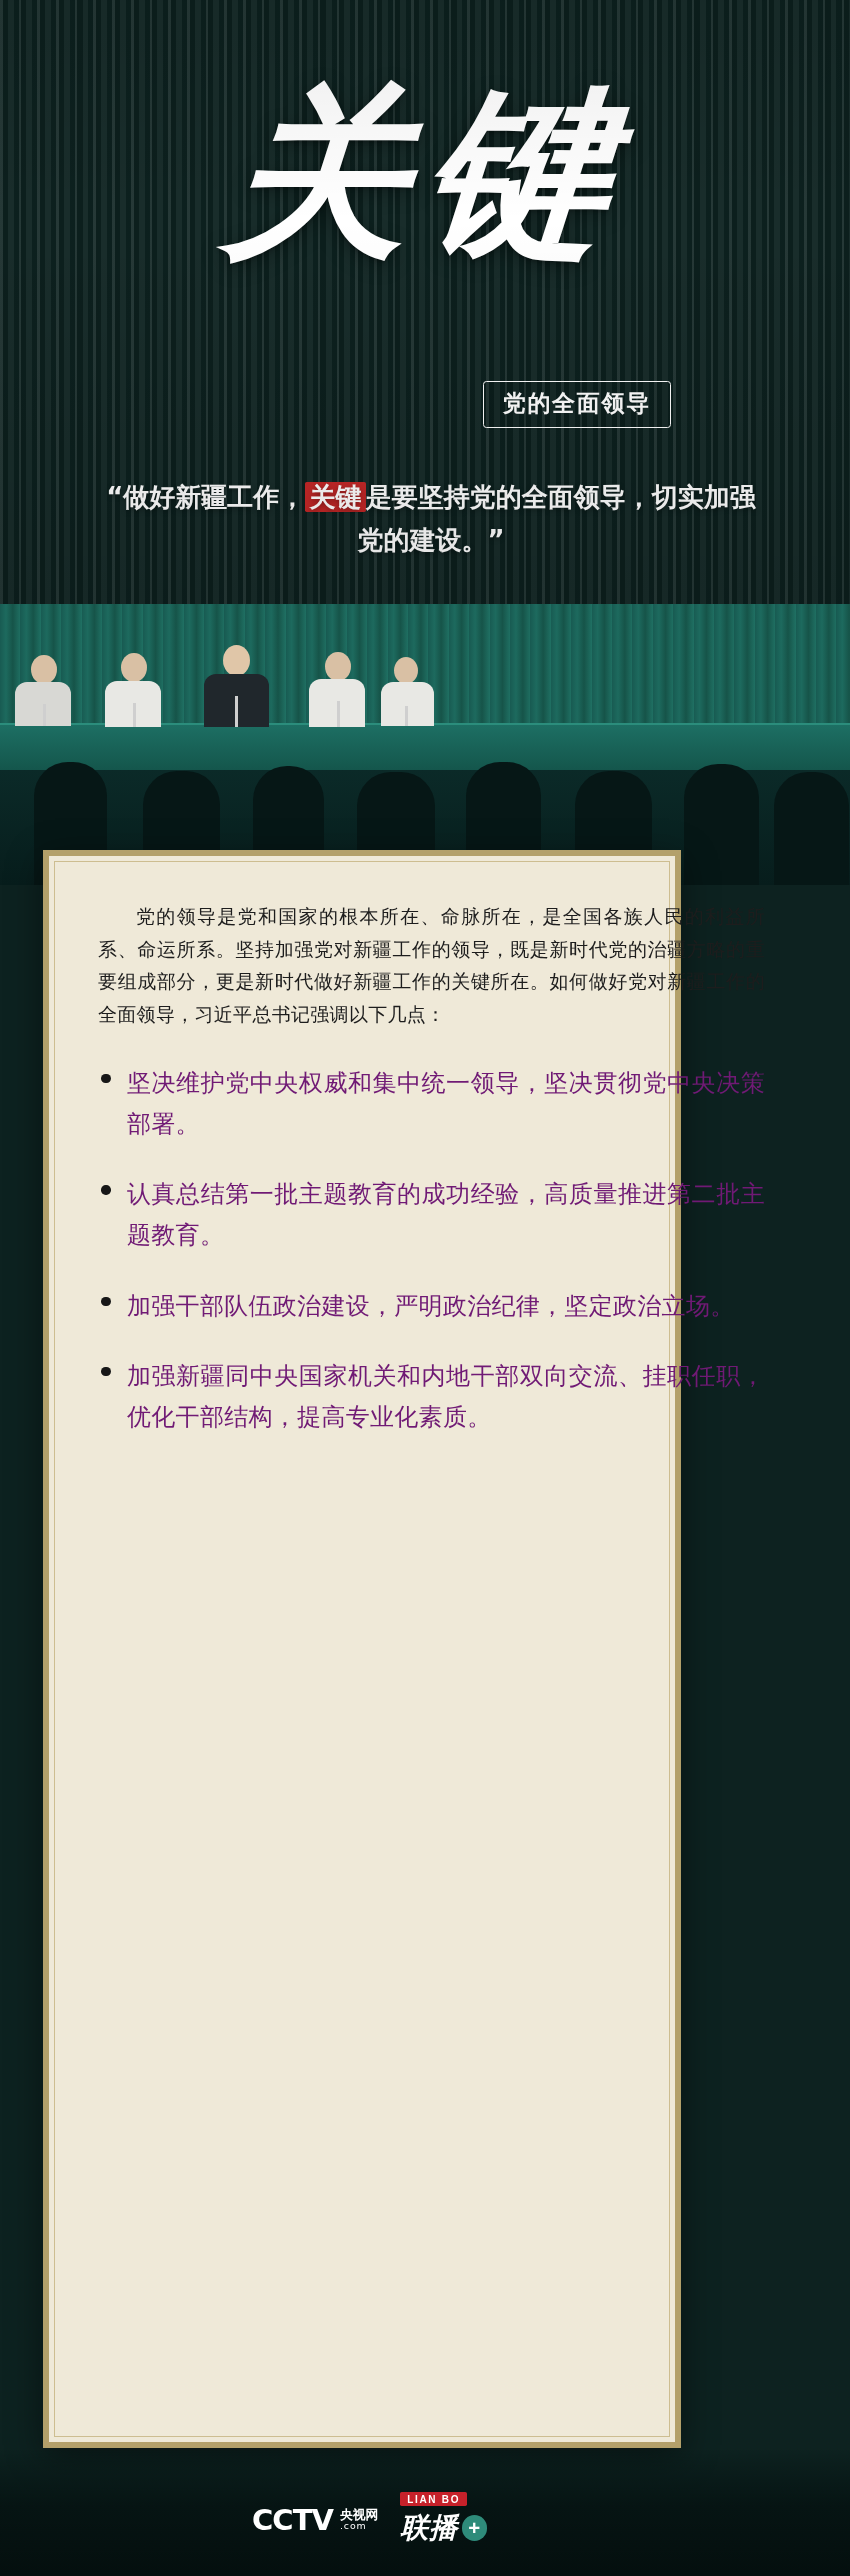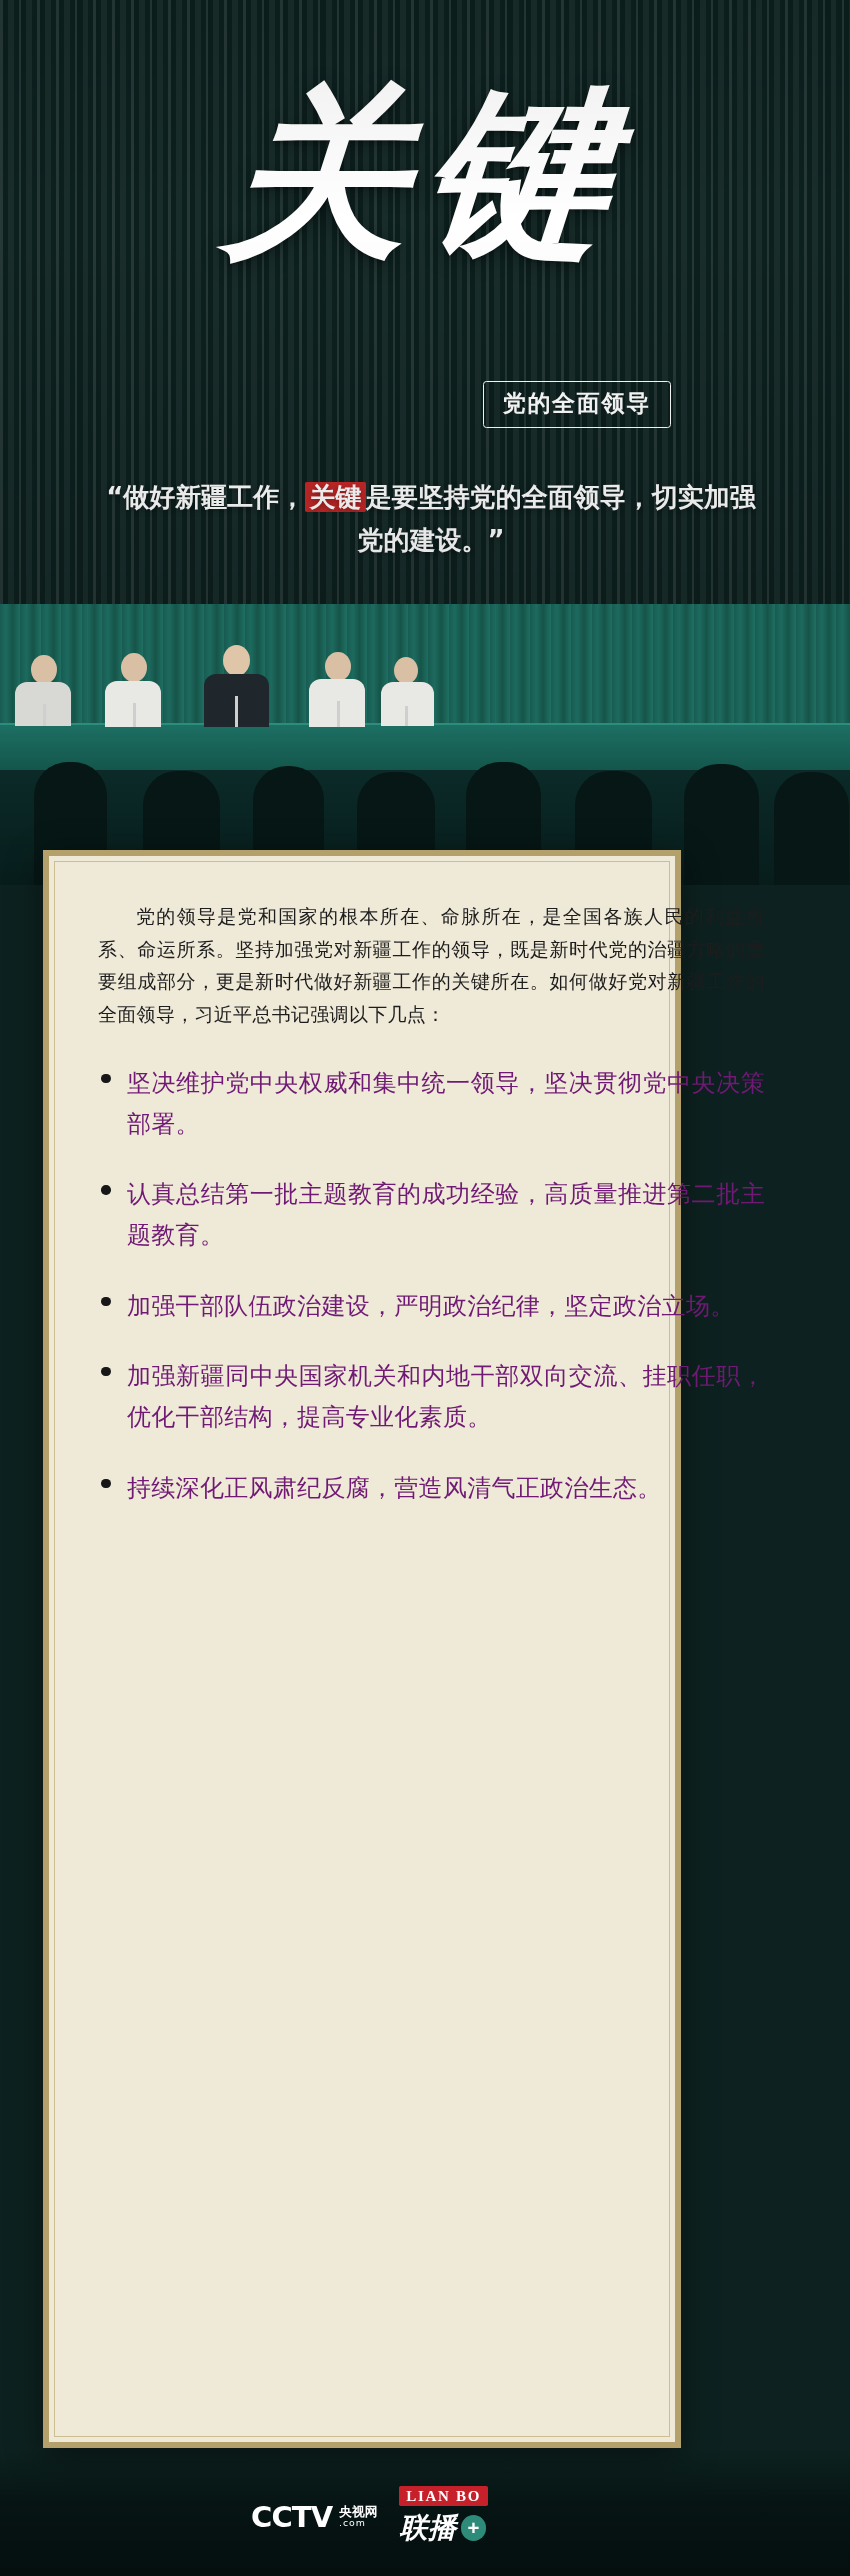--- a/index.html
+++ b/index.html
@@ -234,22 +234,22 @@
   }
   .cctv-text small { display: block; font-size: 9.4px; font-weight: 400; letter-spacing: 0.9px; }
   .lianbo {
     display: flex;
     flex-direction: column;
     align-items: flex-start;
   }
   .lianbo-top {
     background: #c6212a;
     color: #ffffff;
-    font-family: Liberation Serif, serif;
-    font-size: 15px;
+    font-family: Liberation Sans, sans-serif;
+    font-size: 10px;
     font-weight: 700;
     letter-spacing: 1.7px;
     padding: 1.7px 6.8px;
     border-radius: 1.7px;
   }
   .lianbo-main {
     display: flex;
     align-items: center;
     gap: 3.4px;
     margin-top: 2.6px;
@@ -326,21 +326,20 @@
 
 <div class="content-card" style="left:43px; top:850px; width:638px; height:1598px;">
   <div class="card-inner" style="left:49px; top:44px; width:667px;">
     <p class="lead-par">党的领导是党和国家的根本所在、命脉所在，是全国各族人民的利益所系、命运所系。坚持加强党对新疆工作的领导，既是新时代党的治疆方略的重要组成部分，更是新时代做好新疆工作的关键所在。如何做好党对新疆工作的全面领导，习近平总书记强调以下几点：</p>
 
     <ul class="bullets">
       <li>坚决维护党中央权威和集中统一领导，坚决贯彻党中央决策部署。</li>
       <li>认真总结第一批主题教育的成功经验，高质量推进第二批主题教育。</li>
       <li>加强干部队伍政治建设，严明政治纪律，坚定政治立场。</li>
       <li>加强新疆同中央国家机关和内地干部双向交流、挂职任职，优化干部结构，提高专业化素质。</li>
-      <li>持续深化正风肃纪反腐，营造风清气正政治生态。</li>
     </ul>
   </div>
 </div>
 
 <div class="footer">
   <div class="logos">
 
     <div class="cctv-logo">
       <span class="cctv-mark">CCTV</span>
       <span class="cctv-text">

